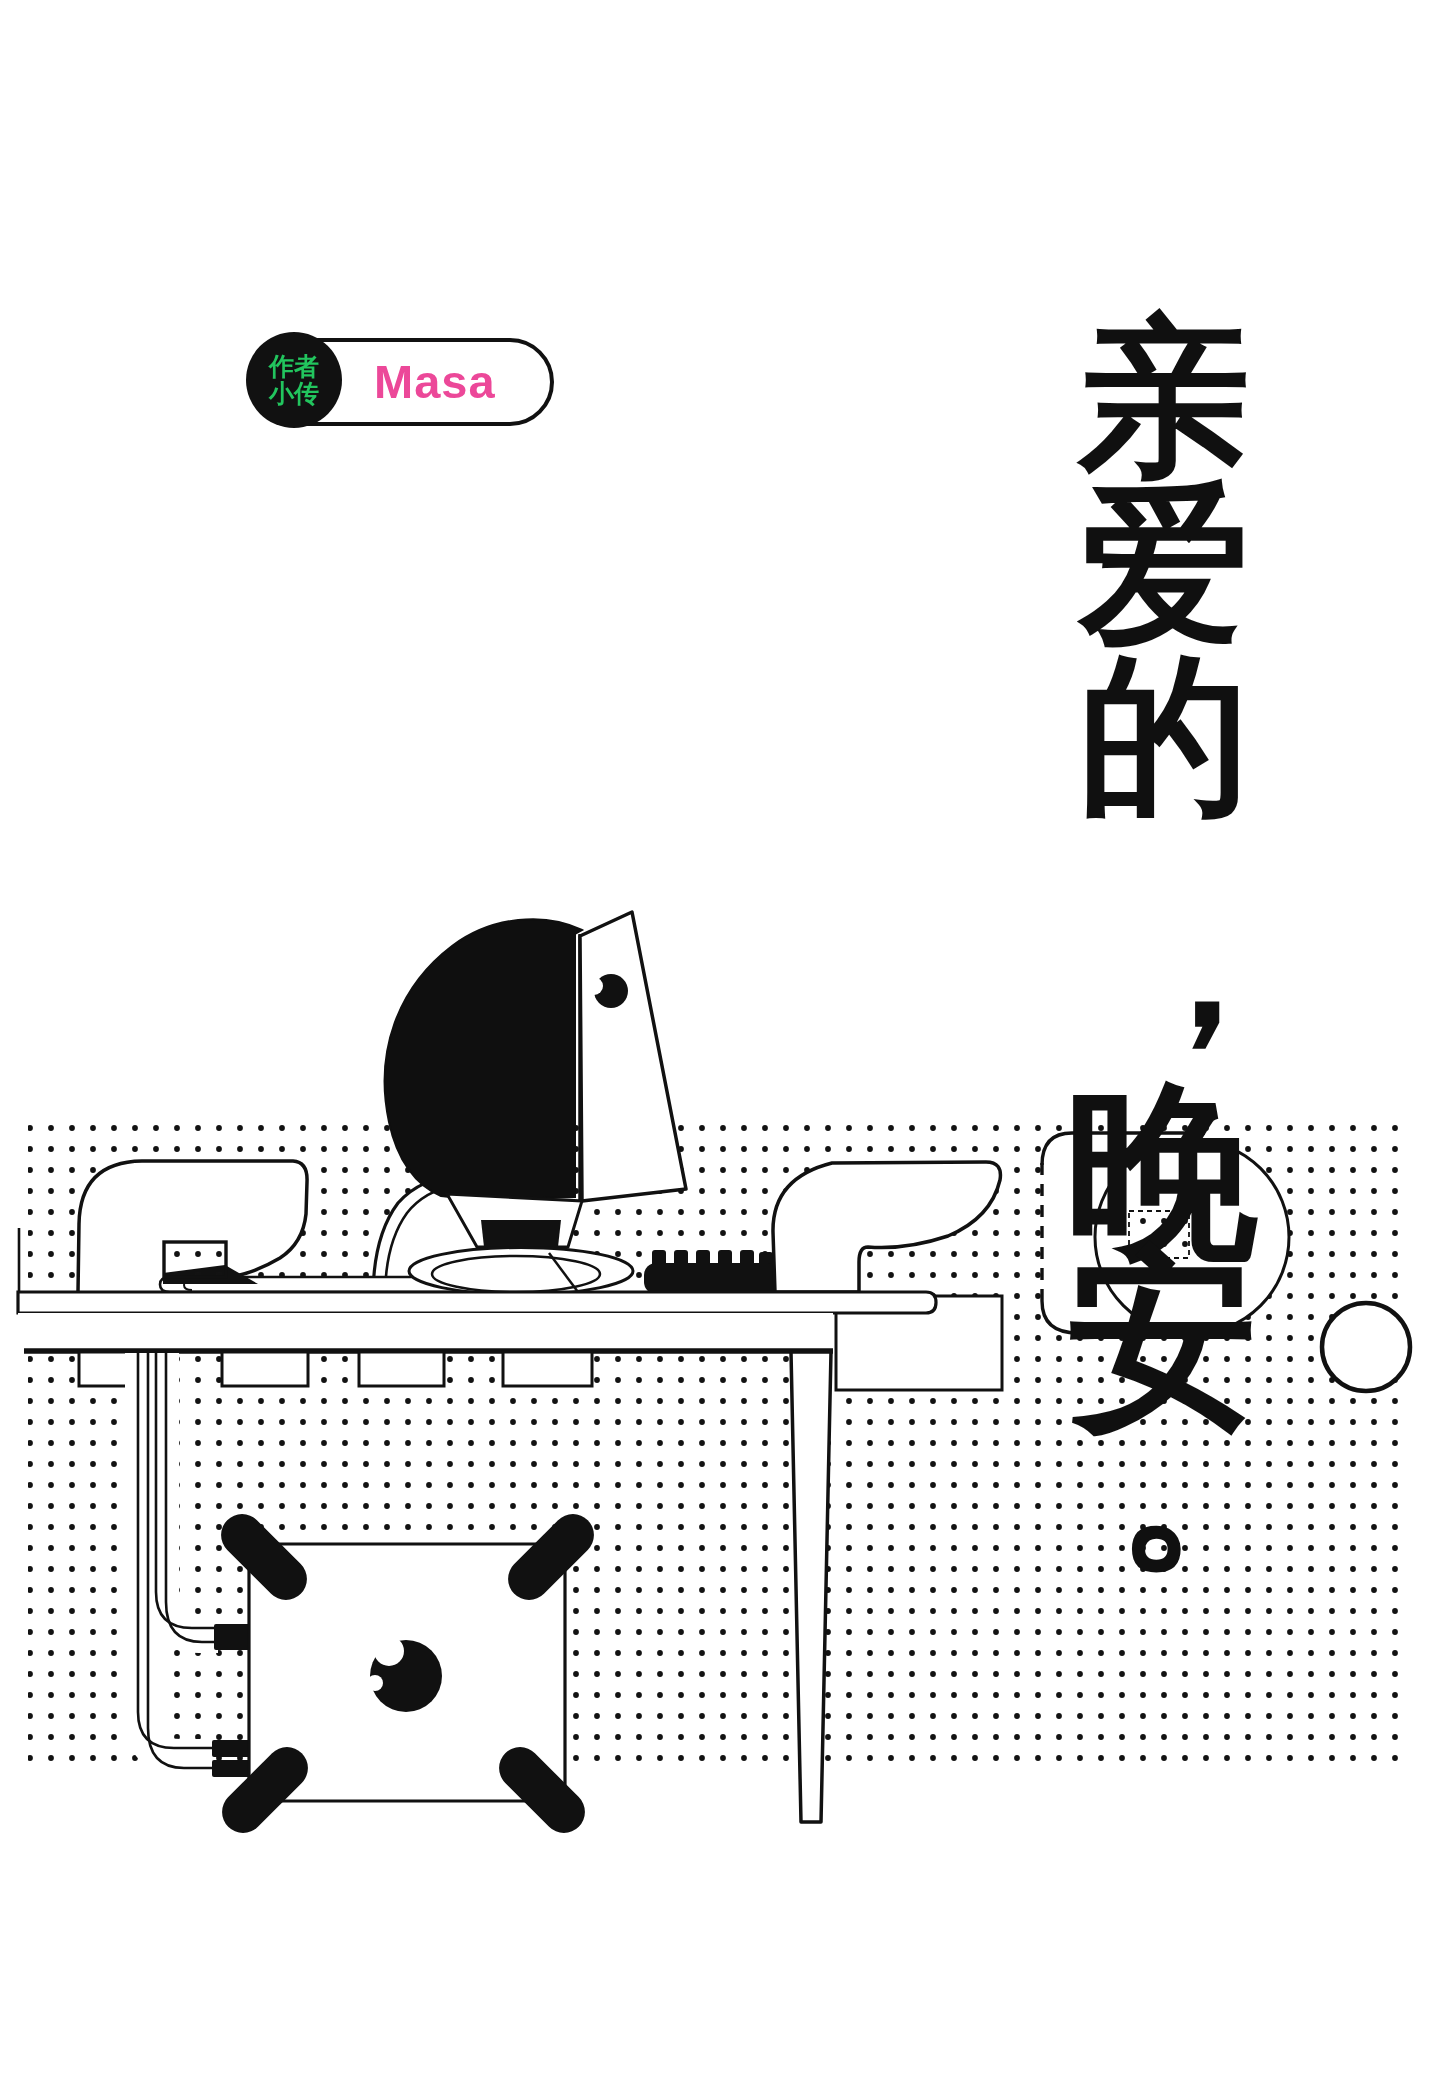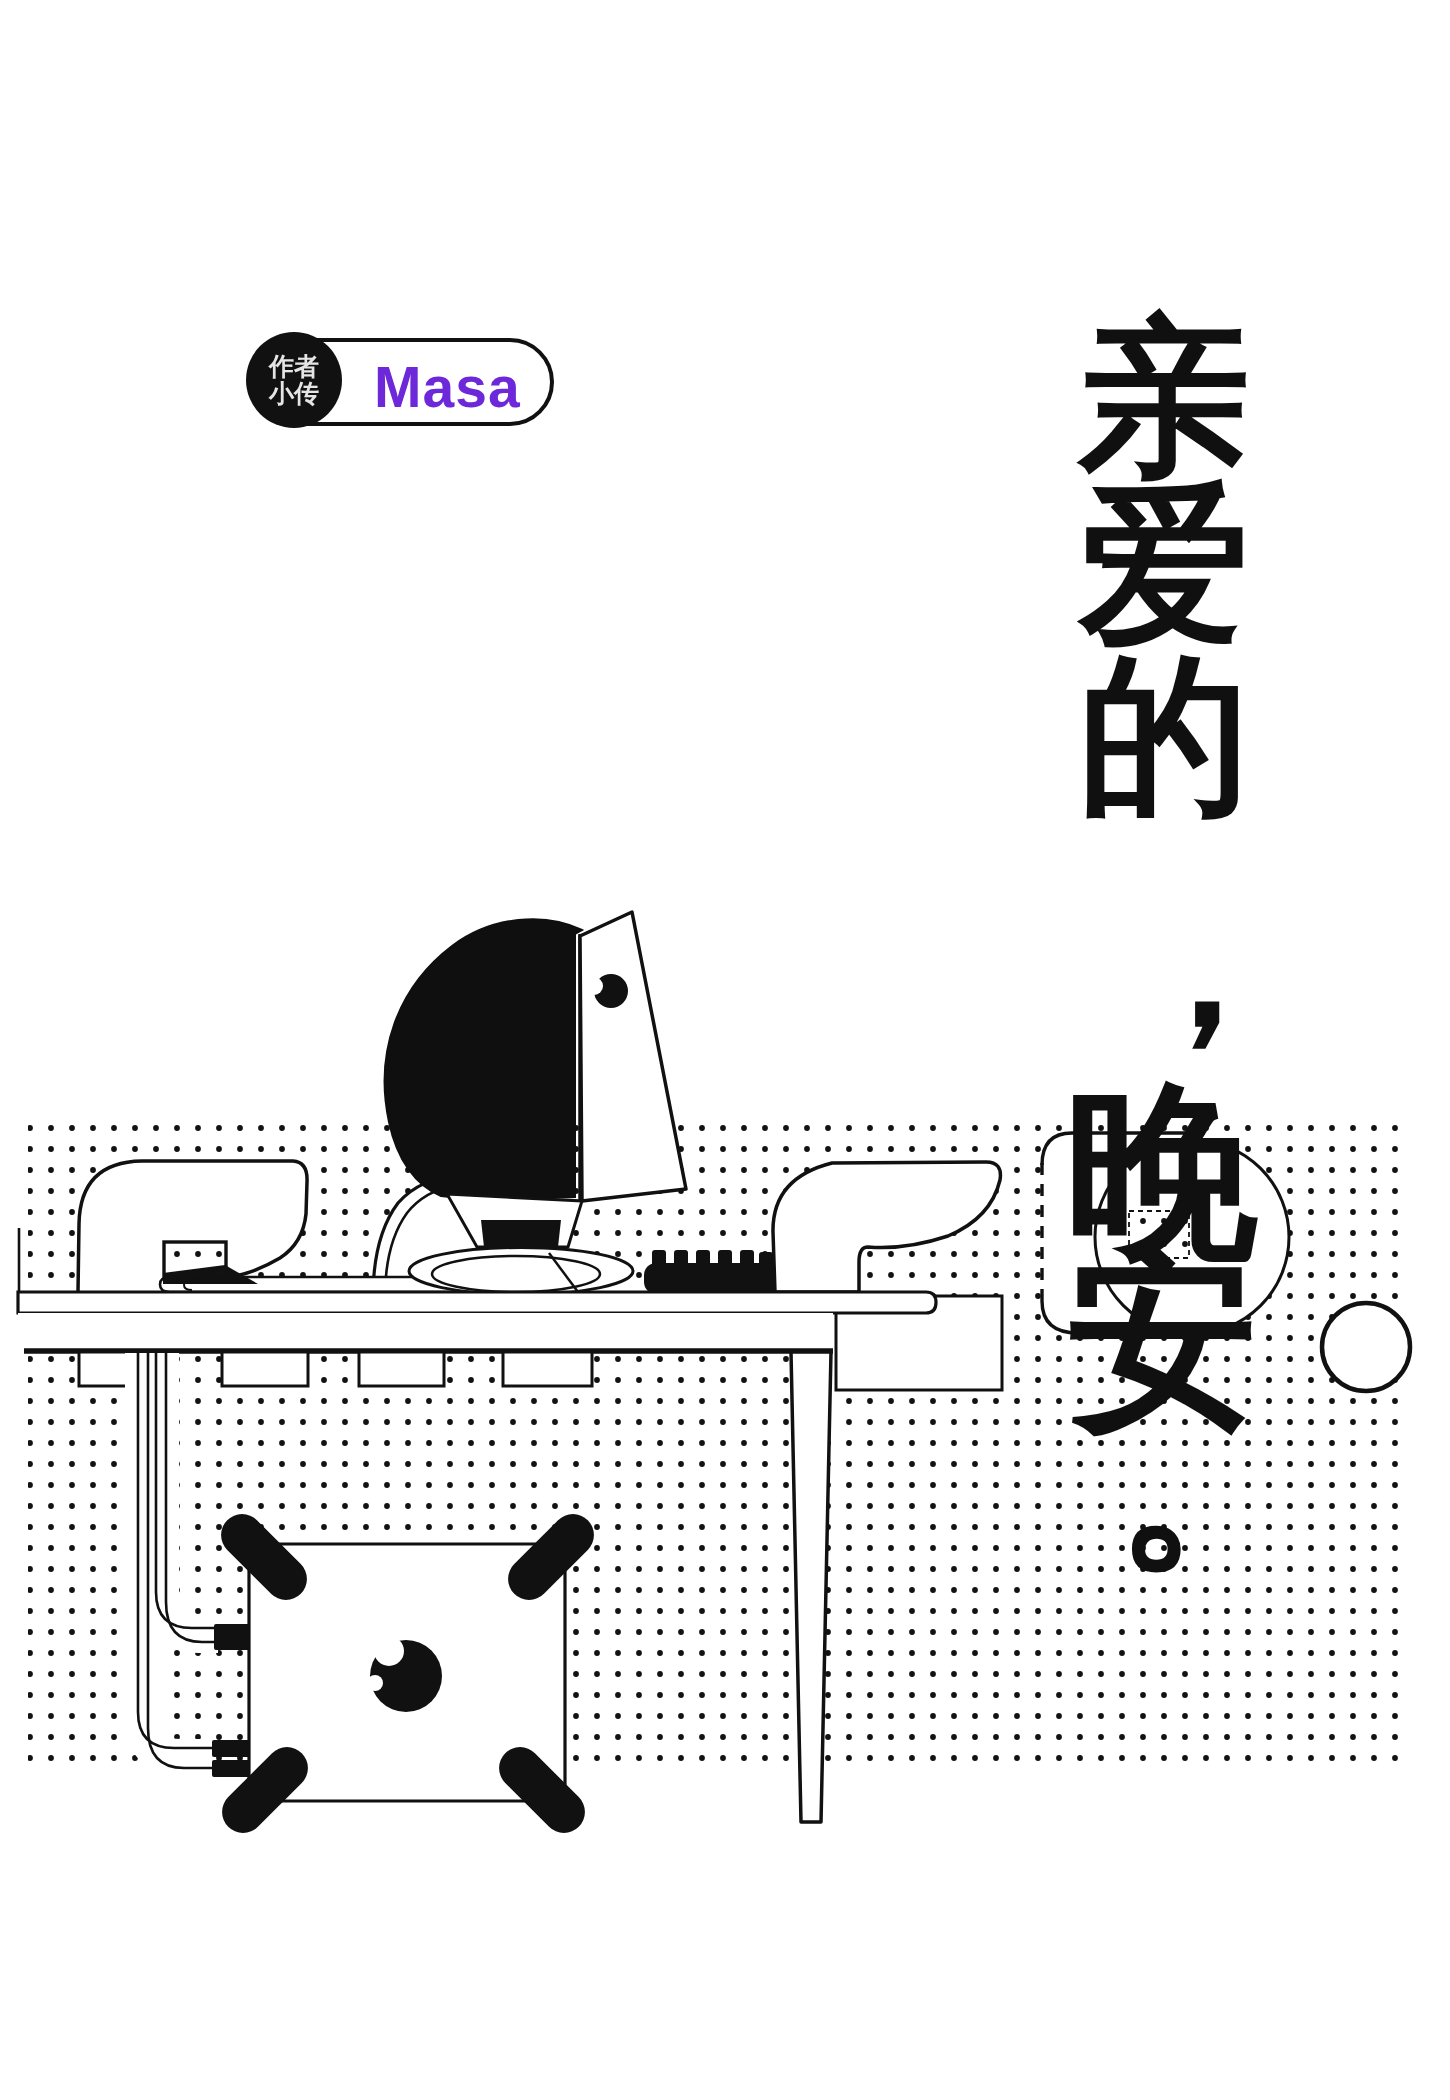--- a/index.html
+++ b/index.html
@@ -16,26 +16,26 @@
   .vchar.big{font-size:172px;}
   .vchar.bigger{font-size:192px;}
   .vchar.punct{width:auto;}
   #badge{position:absolute;left:246px;top:332px;width:330px;height:104px;}
   #badge .pill{
     position:absolute;left:8px;top:6px;width:300px;height:88px;background:#fff;
     border:4px solid #111;border-radius:48px;box-sizing:border-box;
   }
   #badge .tag{
     position:absolute;left:0;top:0;width:96px;height:96px;background:#111;
-    border-radius:50%;color:#e5e5e5;text-align:center;box-sizing:border-box;
+    border-radius:50%;color:#22c55e;text-align:center;box-sizing:border-box;
     padding-top:21px;font-size:25px;line-height:27px;font-weight:700;
   }
   #badge .name{
-    position:absolute;left:128px;top:22px;font-size:57px;font-weight:800;
-    color:#6d28d9;letter-spacing:1px;
+    position:absolute;left:128px;top:22px;font-size:47px;font-weight:800;
+    color:#ec4899;letter-spacing:1px;
   }
 </style>
 </head>
 <body>
 
 <div id="page">
 
   <svg id="art" viewBox="0 0 1450 2100" xmlns="http://www.w3.org/2000/svg">
     <defs>
       <pattern id="ht" width="21" height="21" x="6" y="12" patternUnits="userSpaceOnUse">

